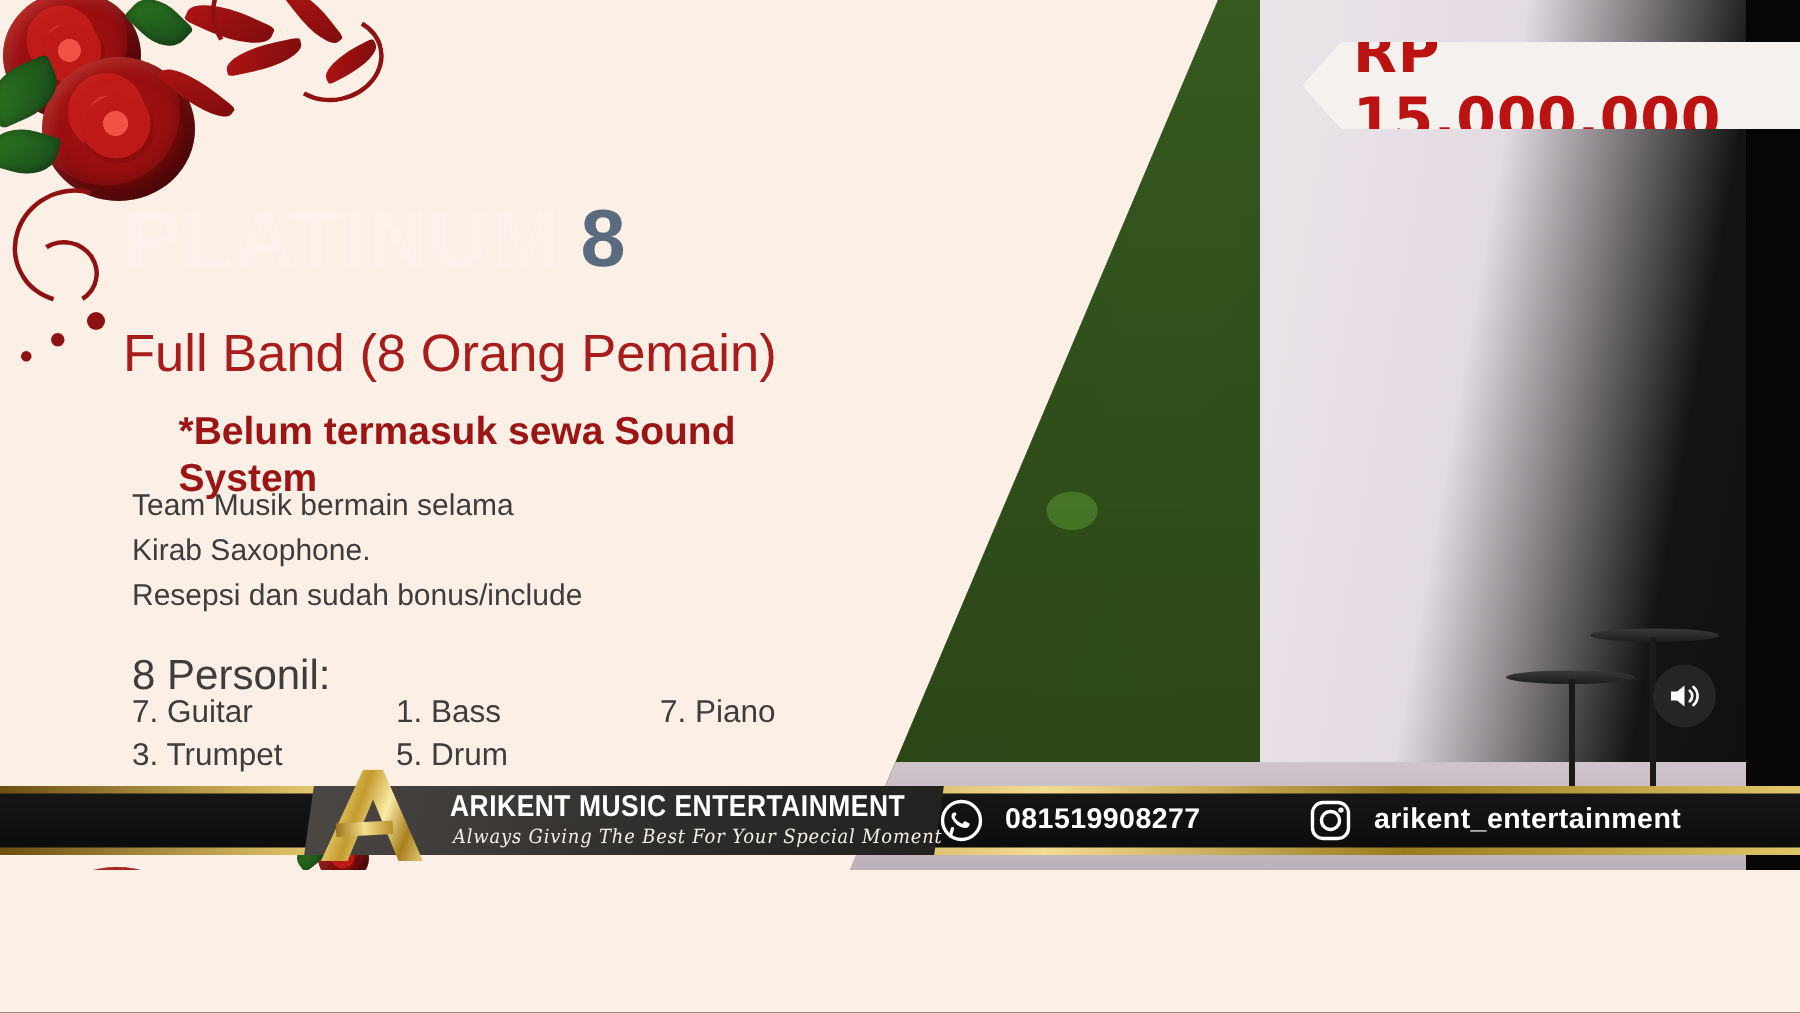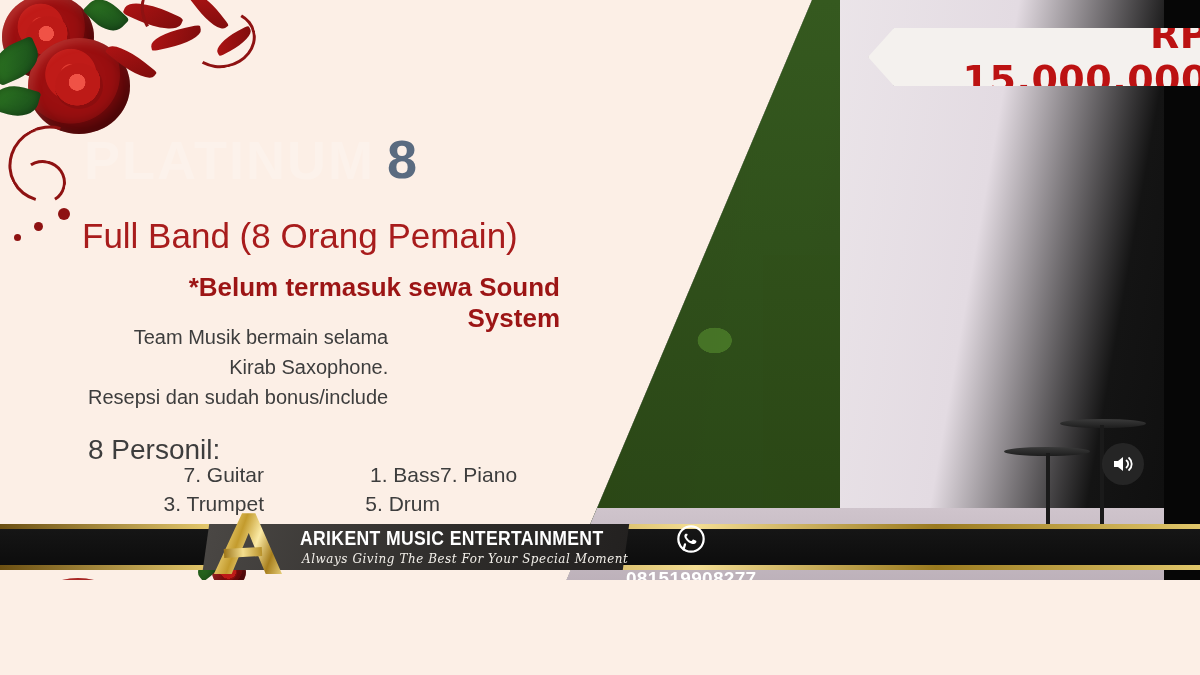--- a/index.html
+++ b/index.html
@@ -2,21 +2,21 @@
 <html><head>
 <meta charset="utf-8">
 <title>Arikent Music Entertainment — Platinum 8</title>
 <style>
   html,body{margin:0;padding:0;}
   body{
     width:1200px;height:675px;overflow:hidden;
     font-family:"Liberation Sans","DejaVu Sans",sans-serif;
     background:#fcefe6;
   }
-  .poster{position:relative;width:1200px;height:580px;overflow:hidden;background:#fcefe6;text-align:right;}
+  .poster{position:relative;width:1200px;height:580px;overflow:hidden;background:#fcefe6;}
 
   
   .photo-wedge{
     position:absolute;left:0;top:0;width:1200px;height:605px;
     clip-path:polygon(812px 0, 1200px 0, 1200px 605px, 556px 605px);
     overflow:hidden;background:#2b2b2b;
   }
   .photo{position:absolute;inset:0;overflow:hidden;}
   
   .bd-wall{position:absolute;left:0;top:0;right:0;bottom:0;
@@ -179,21 +179,21 @@
     font-family:"Liberation Sans",sans-serif;}
   .brand-tagline{position:absolute;left:302px;bottom:14px;color:#f2efe9;font-size:13px;
     font-style:italic;letter-spacing:.6px;font-family:"DejaVu Serif",serif;
     transform:scaleX(.92);transform-origin:left center;}
   .logo-a{position:absolute;left:208px;bottom:6px;width:74px;height:62px;}
   .logo-a .glyph{position:absolute;inset:0;
     background:linear-gradient(110deg,#8a6516 0%,#f0d67f 22%,#c39b2d 42%,#fbeaa6 62%,#a87f1d 82%,#e6cd78 100%);
     clip-path:polygon(46% 2%, 64% 2%, 100% 100%, 78% 100%, 55% 34%, 32% 100%, 8% 100%);}
   .logo-a .bar{position:absolute;left:22%;top:58%;width:52%;height:9px;
     background:linear-gradient(90deg,#9c7519,#f4de8e,#b8912a);transform:rotate(-3deg);}
-  .contact{position:absolute;bottom:10px;height:46px;display:flex;align-items:center;gap:14px;color:#fff;flex-direction:column;}
+  .contact{position:absolute;bottom:10px;height:46px;display:flex;align-items:center;gap:14px;color:#fff;}
   .c-wa{left:626px;}
   .c-ig{left:872px;}
   .contact .label{font-size:19px;font-weight:bold;letter-spacing:.3px;}
   .ico{width:30px;height:30px;flex:0 0 30px;}
   .ico svg{display:block;width:30px;height:30px;}
 
   .volume-btn{position:absolute;right:56px;bottom:95px;width:42px;height:42px;border-radius:50%;
     background:rgba(42,42,42,.82);display:flex;align-items:center;justify-content:center;}
   .volume-btn svg{width:24px;height:24px;}
 </style>
@@ -369,15 +369,25 @@
       <span class="ico">
         <svg viewBox="0 0 32 32">
           <circle cx="16" cy="16" r="13.5" fill="none" stroke="#fff" stroke-width="2.4"></circle>
           <path d="M8 27l1.6-5.2" stroke="#fff" stroke-width="2.4" stroke-linecap="round" fill="none"></path>
           <path d="M12.4 11.2c-.4-.9-.8-.9-1.2-.9-.3 0-.7 0-1 .1-.4.2-1.3 1-1.3 2.5s1.1 2.9 1.3 3.1c.2.2 2.1 3.4 5.3 4.6 2.6 1 3.2.8 3.8.8.6-.1 1.9-.8 2.2-1.6.3-.8.3-1.5.2-1.6-.1-.2-.4-.3-.8-.5-.4-.2-2-1-2.3-1.1-.3-.1-.6-.2-.8.2-.2.4-.9 1.1-1 1.3-.2.2-.4.2-.7.1-.4-.2-1.5-.6-2.9-1.8-1.1-1-1.8-2.2-2-2.5-.2-.4 0-.6.2-.7.2-.2.4-.4.5-.7.2-.2.2-.4.4-.7.1-.2 0-.5 0-.6z" fill="#fff"></path>
         </svg>
       </span>
       <span class="label">081519908277</span>
     </div>
 
+    <div class="contact c-ig" style="left:872px;">
+      <span class="ico">
+        <svg viewBox="0 0 32 32">
+          <rect x="3.2" y="3.2" width="25.6" height="25.6" rx="7.5" ry="7.5" fill="none" stroke="#fff" stroke-width="2.4"></rect>
+          <circle cx="16" cy="16" r="6.4" fill="none" stroke="#fff" stroke-width="2.4"></circle>
+          <circle cx="23.4" cy="8.6" r="1.9" fill="#fff"></circle>
+        </svg>
+      </span>
+      <span class="label">arikent_entertainment</span>
+    </div>
   </div>
 
 </div>
 
 </body></html>

